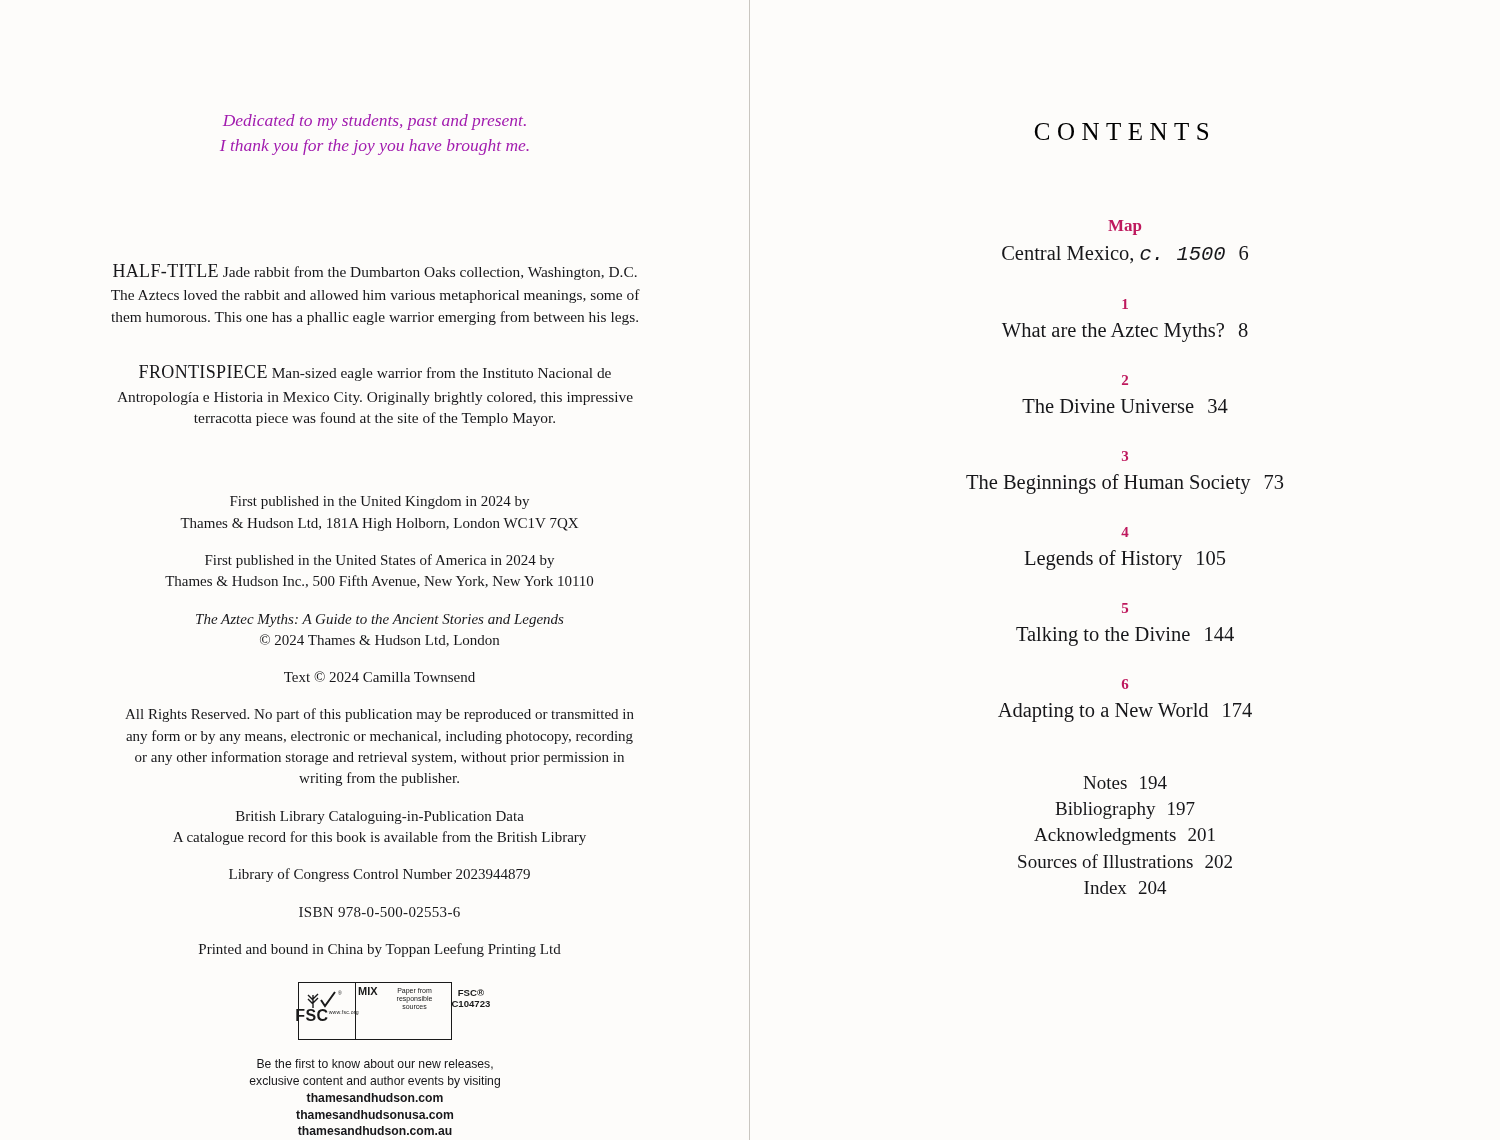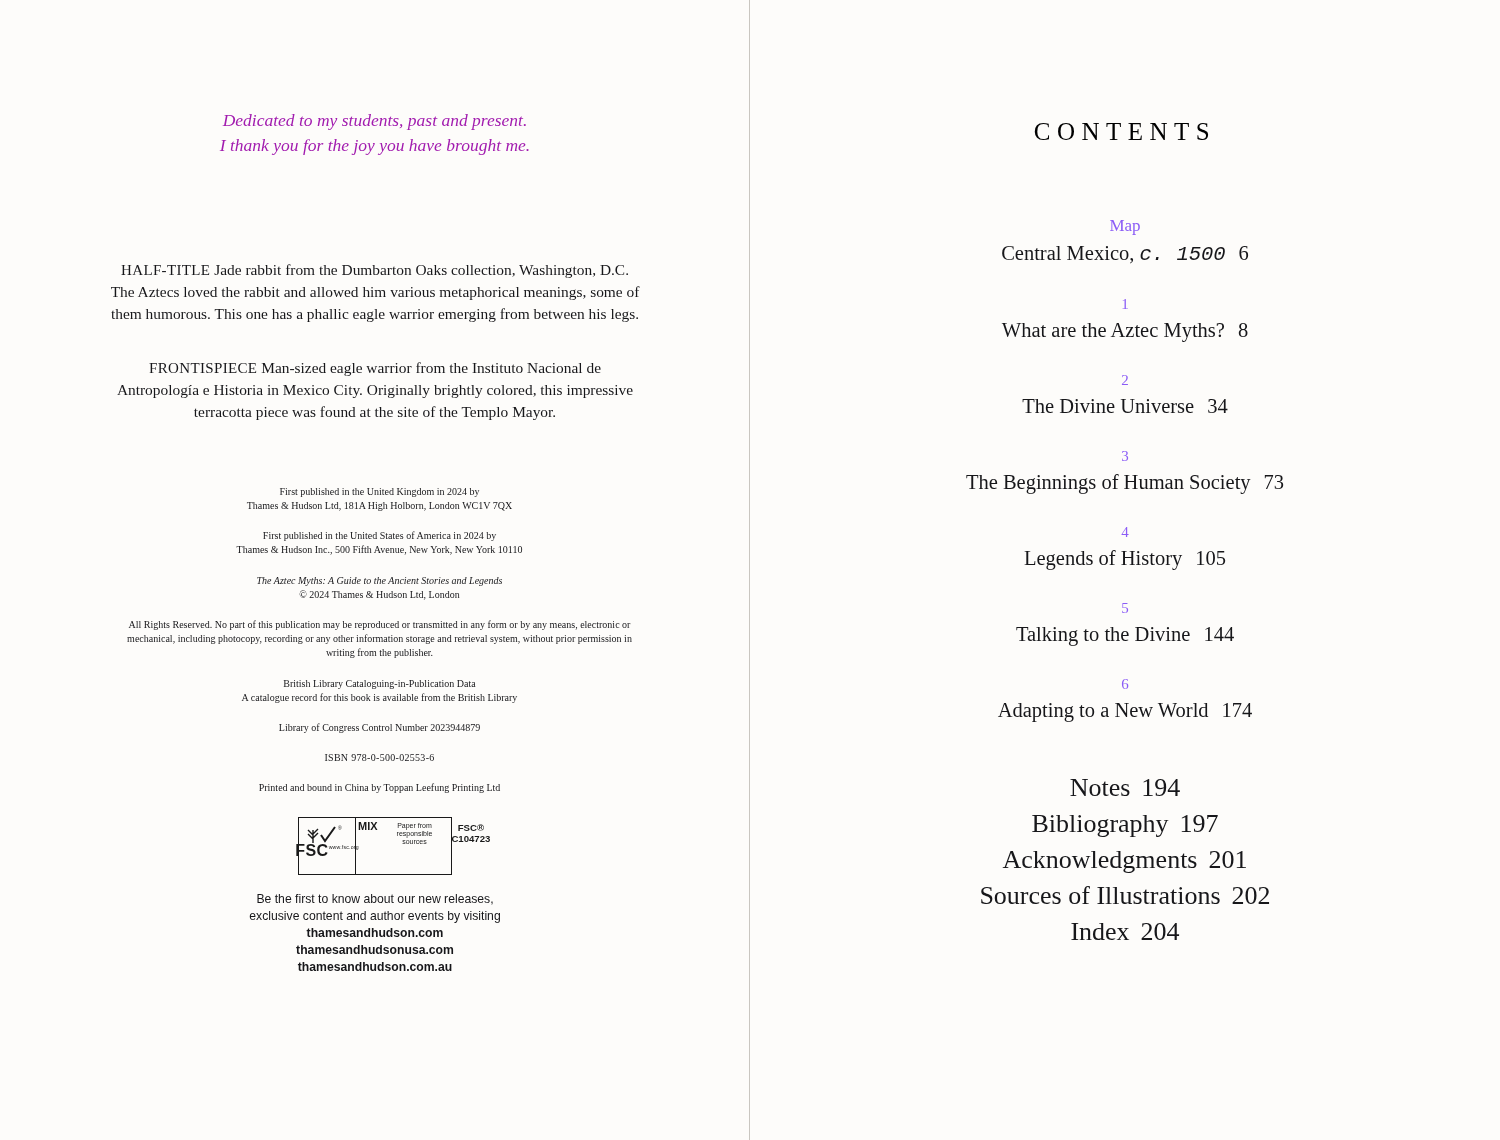--- a/index.html
+++ b/index.html
@@ -54,27 +54,27 @@
 
   .caption-block {
     font-size: 15.4px;
     line-height: 1.42;
     color: #17171a;
   }
   .caption-halftitle { margin-top: 100px; }
   .caption-frontis { margin-top: 32px; }
   .smallcaps {
     font-variant: small-caps;
-    font-size: 15px;
+    font-size: 18px;
     letter-spacing: 0.35px;
   }
 
   .imprint {
     margin-top: 62px;
-    font-size: 10px;
+    font-size: 15px;
     line-height: 1.42;
     color: #17171a;
     margin-left: 9px;
   }
   .imprint p { margin: 0 0 16px 0; }
   .imprint p:last-child { margin-bottom: 0; }
   .italic { font-style: italic; }
   .sc {
     font-variant: small-caps;
     letter-spacing: 0.3px;
@@ -151,38 +151,38 @@
     font-size: 25px;
     letter-spacing: 6.5px;
     font-family: Liberation Serif, serif;
   }
   .toc {
     margin-top: 70px;
     text-align: center;
   }
   .toc-entry { margin-bottom: 30px; }
   .toc-num {
-    color: #8b5cf6;
+    color: #be185d;
     font-size: 15px;
     margin-bottom: 6px;
-    font-weight: normal;
+    font-weight: bold;
   }
   .toc-num.word { font-size: 17px; }
   .toc-line {
     font-size: 20.5px;
     color: #17171a;
     white-space: nowrap;
   }
   .toc-line .pg { margin-left: 13px; }
   .toc-line .it { font-style: italic; font-family: Liberation Mono, monospace; }
 
   .backmatter {
     margin-top: 48px;
     text-align: center;
-    font-size: 26px;
+    font-size: 19px;
     line-height: 1.38;
     color: #17171a;
   }
   .backmatter .row { white-space: nowrap; }
   .backmatter .pg { margin-left: 11px; }
 </style>
 </head>
 <body>
 
 <div class="spread">
@@ -209,20 +209,21 @@
           <span>Thames &amp; Hudson Ltd, 181A High Holborn, London WC1V 7QX</span>
         </p>
         <p>
           <span>First published in the United States of America in 2024 by</span><br>
           <span>Thames &amp; Hudson Inc., 500 Fifth Avenue, New York, New York 10110</span>
         </p>
         <p>
           <span class="italic">The Aztec Myths: A Guide to the Ancient Stories and Legends</span><br>
           <span>© 2024 Thames &amp; Hudson Ltd, London</span>
         </p>
+        <p>Text © 2024 Camilla Townsend</p>
         <p>All Rights Reserved. No part of this publication may be reproduced or transmitted in any form or by any means, electronic or mechanical, including photocopy, recording or any other information storage and retrieval system, without prior permission in writing from the publisher.</p>
         <p>
           <span>British Library Cataloguing-in-Publication Data</span><br>
           <span>A catalogue record for this book is available from the British Library</span>
         </p>
         <p>Library of Congress Control Number 2023944879</p>
         <p class="sc">ISBN 978-0-500-02553-6</p>
         <p>Printed and bound in China by Toppan Leefung Printing Ltd</p>
       </div>
 

